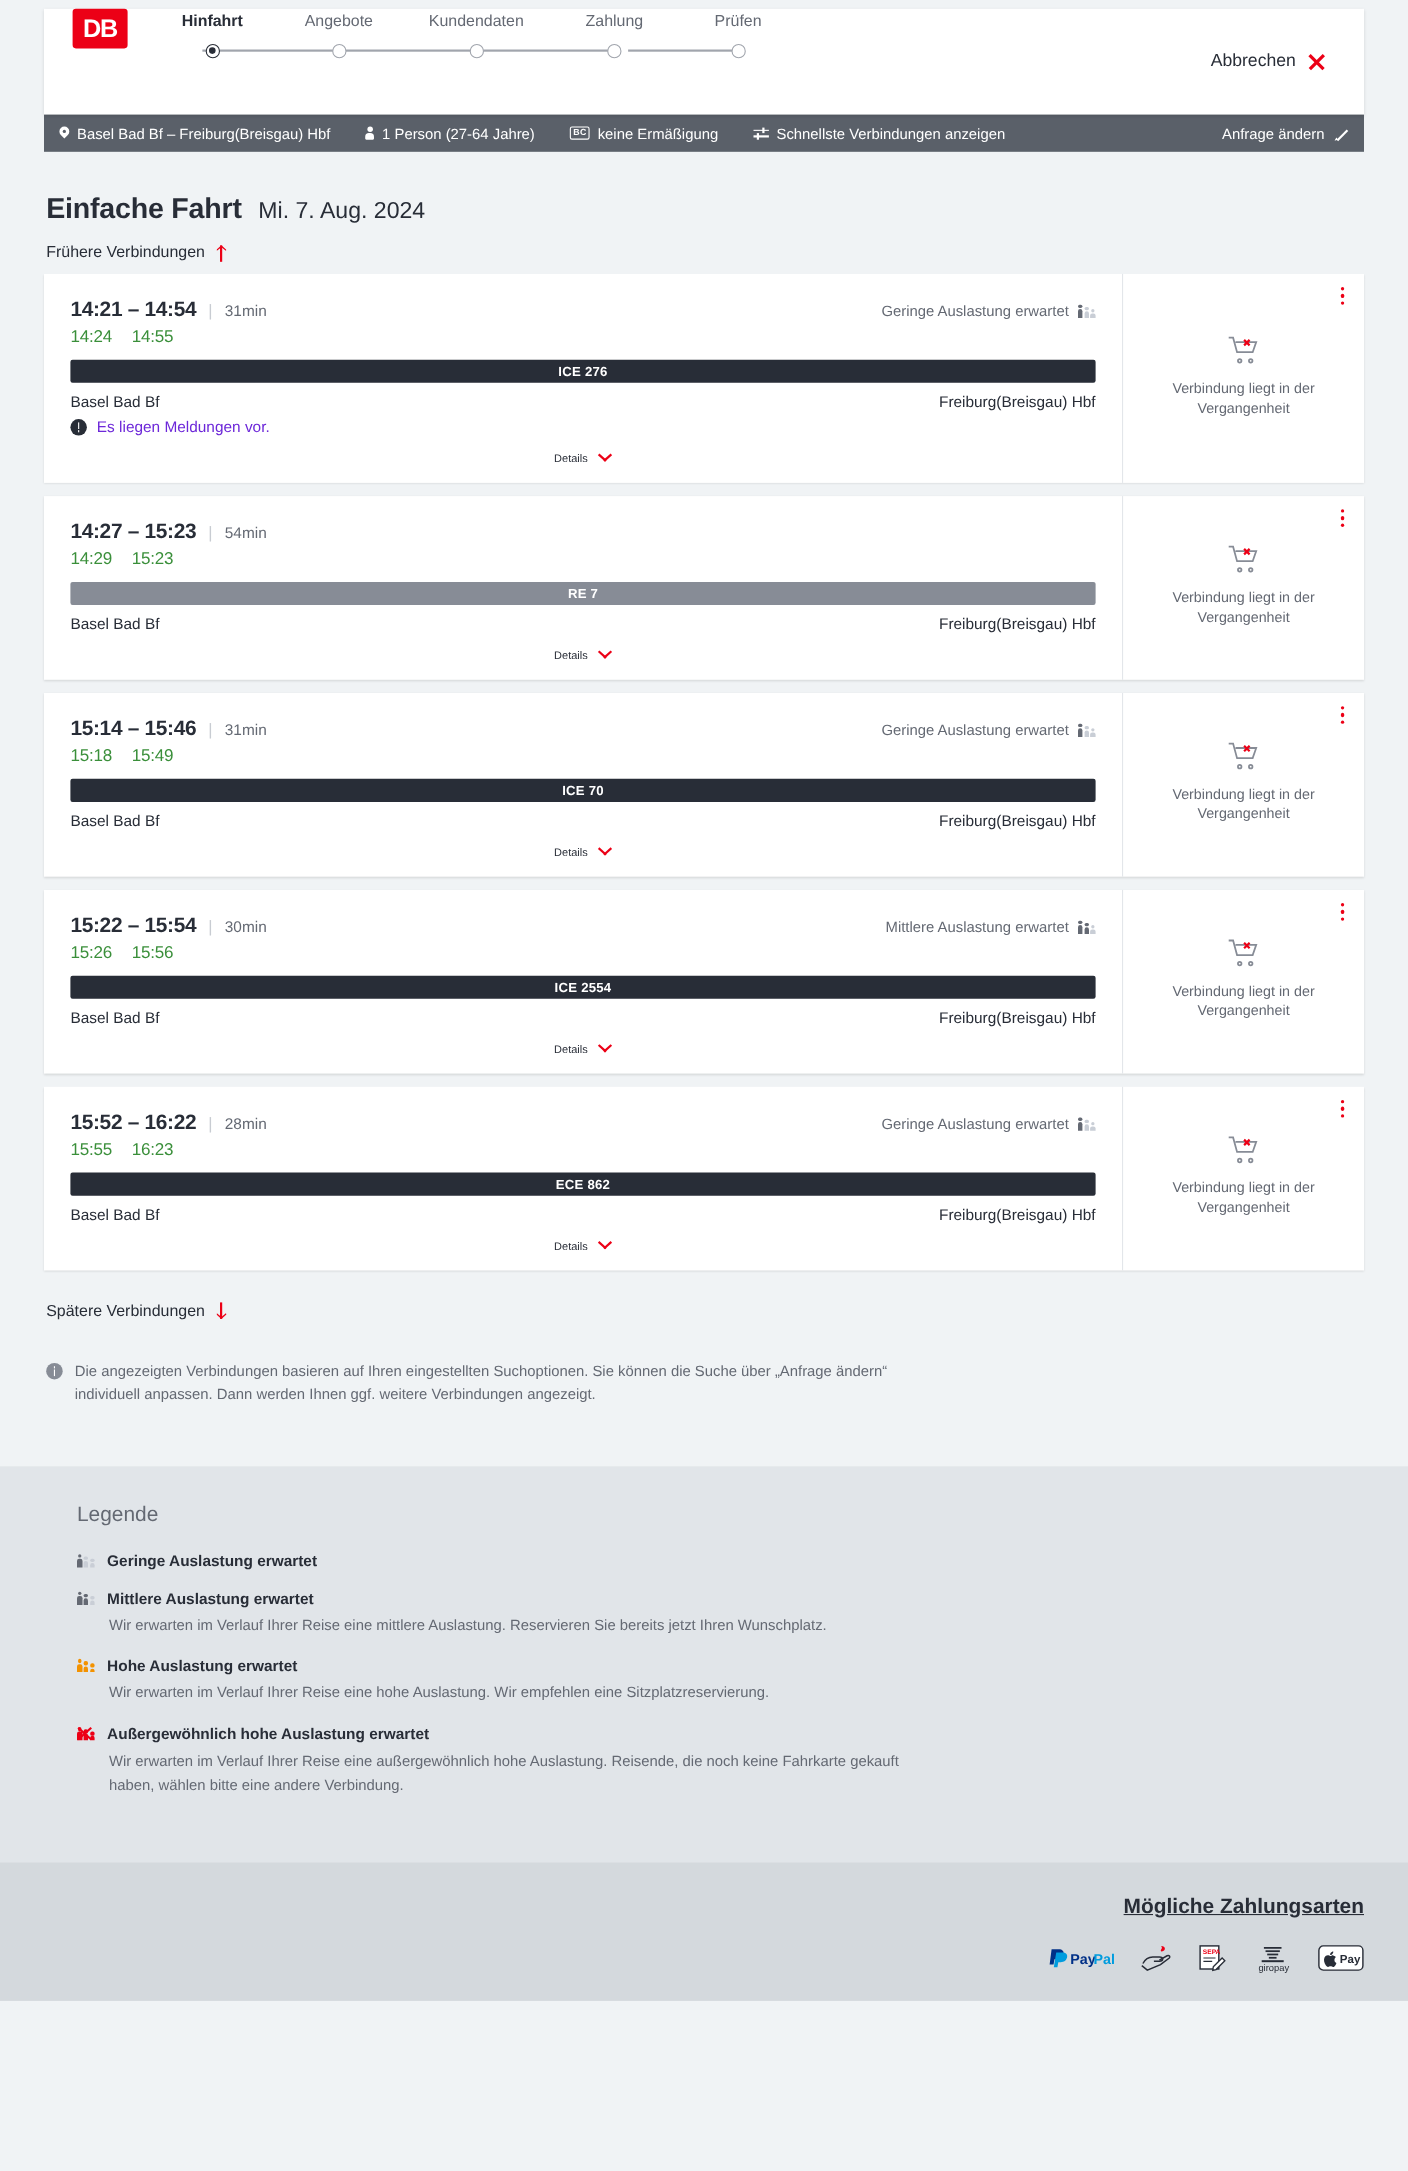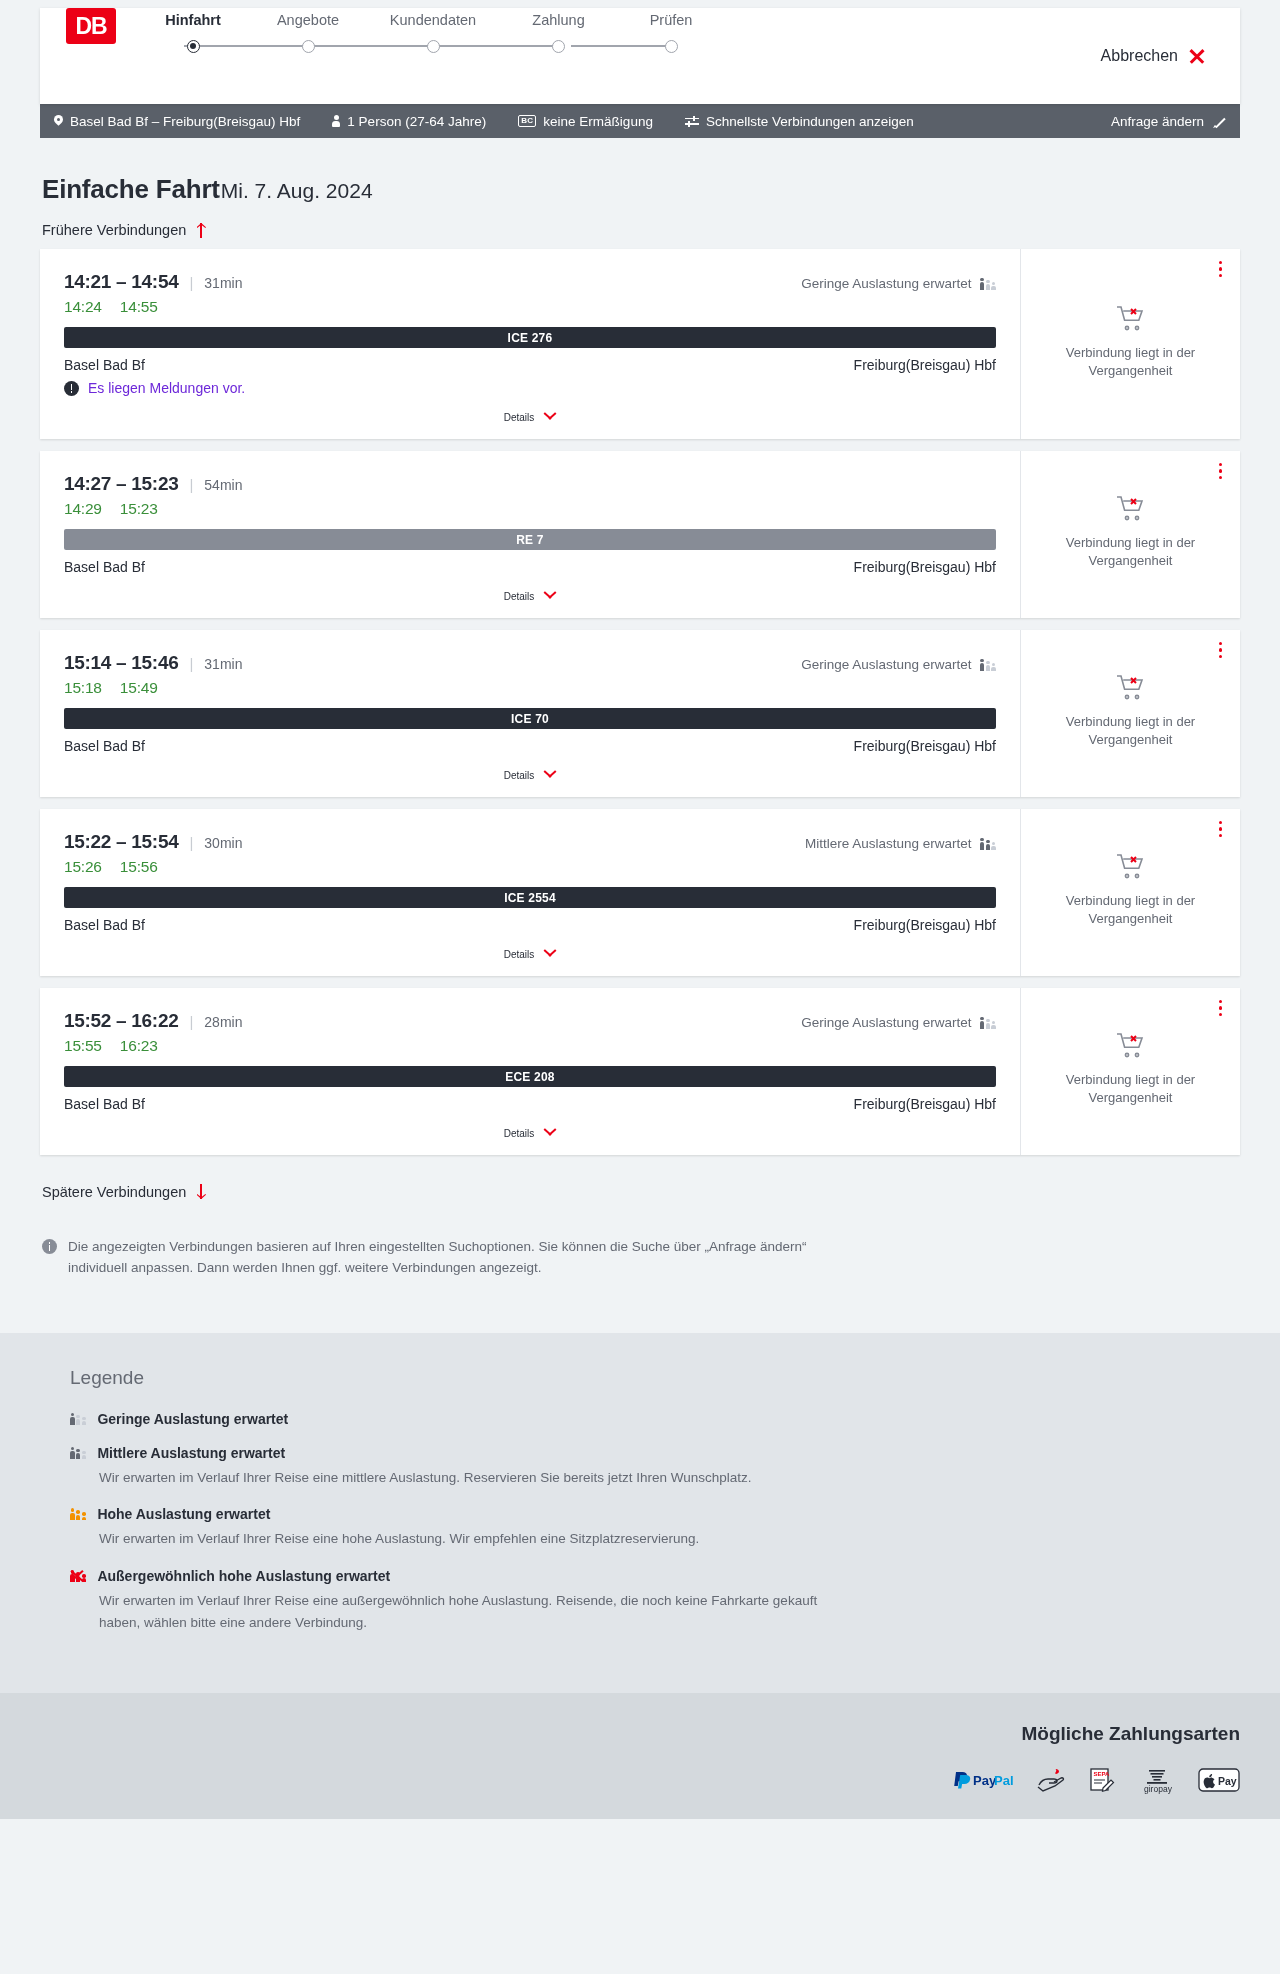--- a/index.html
+++ b/index.html
@@ -77,21 +77,21 @@
   .sliders i.l1{left:0;top:2px;width:14px;height:1.6px;}
   .sliders i.l2{left:0;top:7.5px;width:14px;height:1.6px;}
   .sliders i.k1{left:8px;top:0;width:1.6px;height:5.5px;}
   .sliders i.k2{left:3px;top:5.5px;width:1.6px;height:5.5px;}
   .pencil{width:13px;height:13px;position:relative;}
   .pencil:before{content:"";position:absolute;left:1px;top:7px;width:13px;height:2.4px;background:#fff;transform:rotate(-45deg);}
   .pencil:after{content:"";position:absolute;left:0px;top:10.2px;width:3.4px;height:3.4px;background:#fff;clip-path:polygon(0 100%,100% 60%,60% 0);}
 
   
   .main{padding:0 40px;}
-  .title-row{display:flex;align-items:baseline;gap:1px;margin:36px 0 0 0;padding-left:2px;}
+  .title-row{display:flex;align-items:baseline;gap:15px;margin:36px 0 0 0;padding-left:2px;}
   .title-row h1{font-size:26px;margin:0;font-weight:bold;letter-spacing:-.2px;}
   .title-row .date{font-size:21px;color:#282d37;}
 
   .nav-link{
     display:inline-flex;align-items:center;gap:9px;font-size:14.5px;
     color:#282d37;cursor:pointer;margin:17px 0 11px 2px;
   }
   .arrow-up,.arrow-down{width:12px;height:16px;position:relative;}
   .arrow-up:before{content:"";position:absolute;left:5px;top:1px;width:1.9px;height:15px;background:#ec0016;}
   .arrow-up:after{content:"";position:absolute;left:1.2px;top:1px;width:9.5px;height:7px;
@@ -167,21 +167,21 @@
   .lg-item{margin-bottom:18px;}
   .lg-head{display:flex;align-items:center;gap:11px;}
   .lg-head .t{font-size:14px;font-weight:bold;color:#282d37;}
   .lg-desc{margin:6px 0 0 29px;font-size:13.5px;color:#646973;line-height:1.6;max-width:760px;}
   .x-high{position:relative;display:inline-flex;align-items:flex-end;}
   .x-high .slash{position:absolute;left:-1px;top:-1px;width:16px;height:15px;}
   .x-high .slash:before,.x-high .slash:after{content:"";position:absolute;left:0;top:6px;width:16px;height:2px;background:#ec0016;}
   .x-high .slash:before{transform:rotate(-42deg);} .x-high .slash:after{transform:rotate(42deg);}
 
   
-  .payments{background:#d4d9dd;padding:30px 40px 26px;text-align:right;}
+  .payments{background:#d4d9dd;padding:30px 40px 26px;text-align:right;text-decoration:underline;}
   .payments h3{font-size:19px;margin:0 0 22px 0;font-weight:bold;color:#282d37;}
   .payrow{display:flex;justify-content:flex-end;align-items:center;gap:22px;}
   .payitem{height:26px;display:flex;align-items:center;justify-content:center;}
 
   
   .footer{background:#d4d9dd;padding:22px 0 40px;}
   .flinks{display:flex;justify-content:center;gap:42px;font-size:13.5px;color:#282d37;}
   .flinks span{white-space:nowrap;cursor:pointer;}
   .flinks span.copy{cursor:default;}
 </style>
@@ -491,21 +491,21 @@
                 <i class="p a c-dark"></i>
                 <i class="p b c-light"></i>
                 <i class="p c c-light"></i>
               </span>
           </span>
         </div>
         <div class="realtimes">
           <span>15:55</span>
           <span>16:23</span>
         </div>
-        <div class="trainbar ice">ECE 208</div>
+        <div class="trainbar ice">ECE 862</div>
         <div class="stations">
           <span>Basel Bad Bf</span>
           <span>Freiburg(Breisgau) Hbf</span>
         </div>
         <div class="details">
           <span>Details</span>
           <span class="chev"></span>
         </div>
       </div>
       <div class="card-right">

